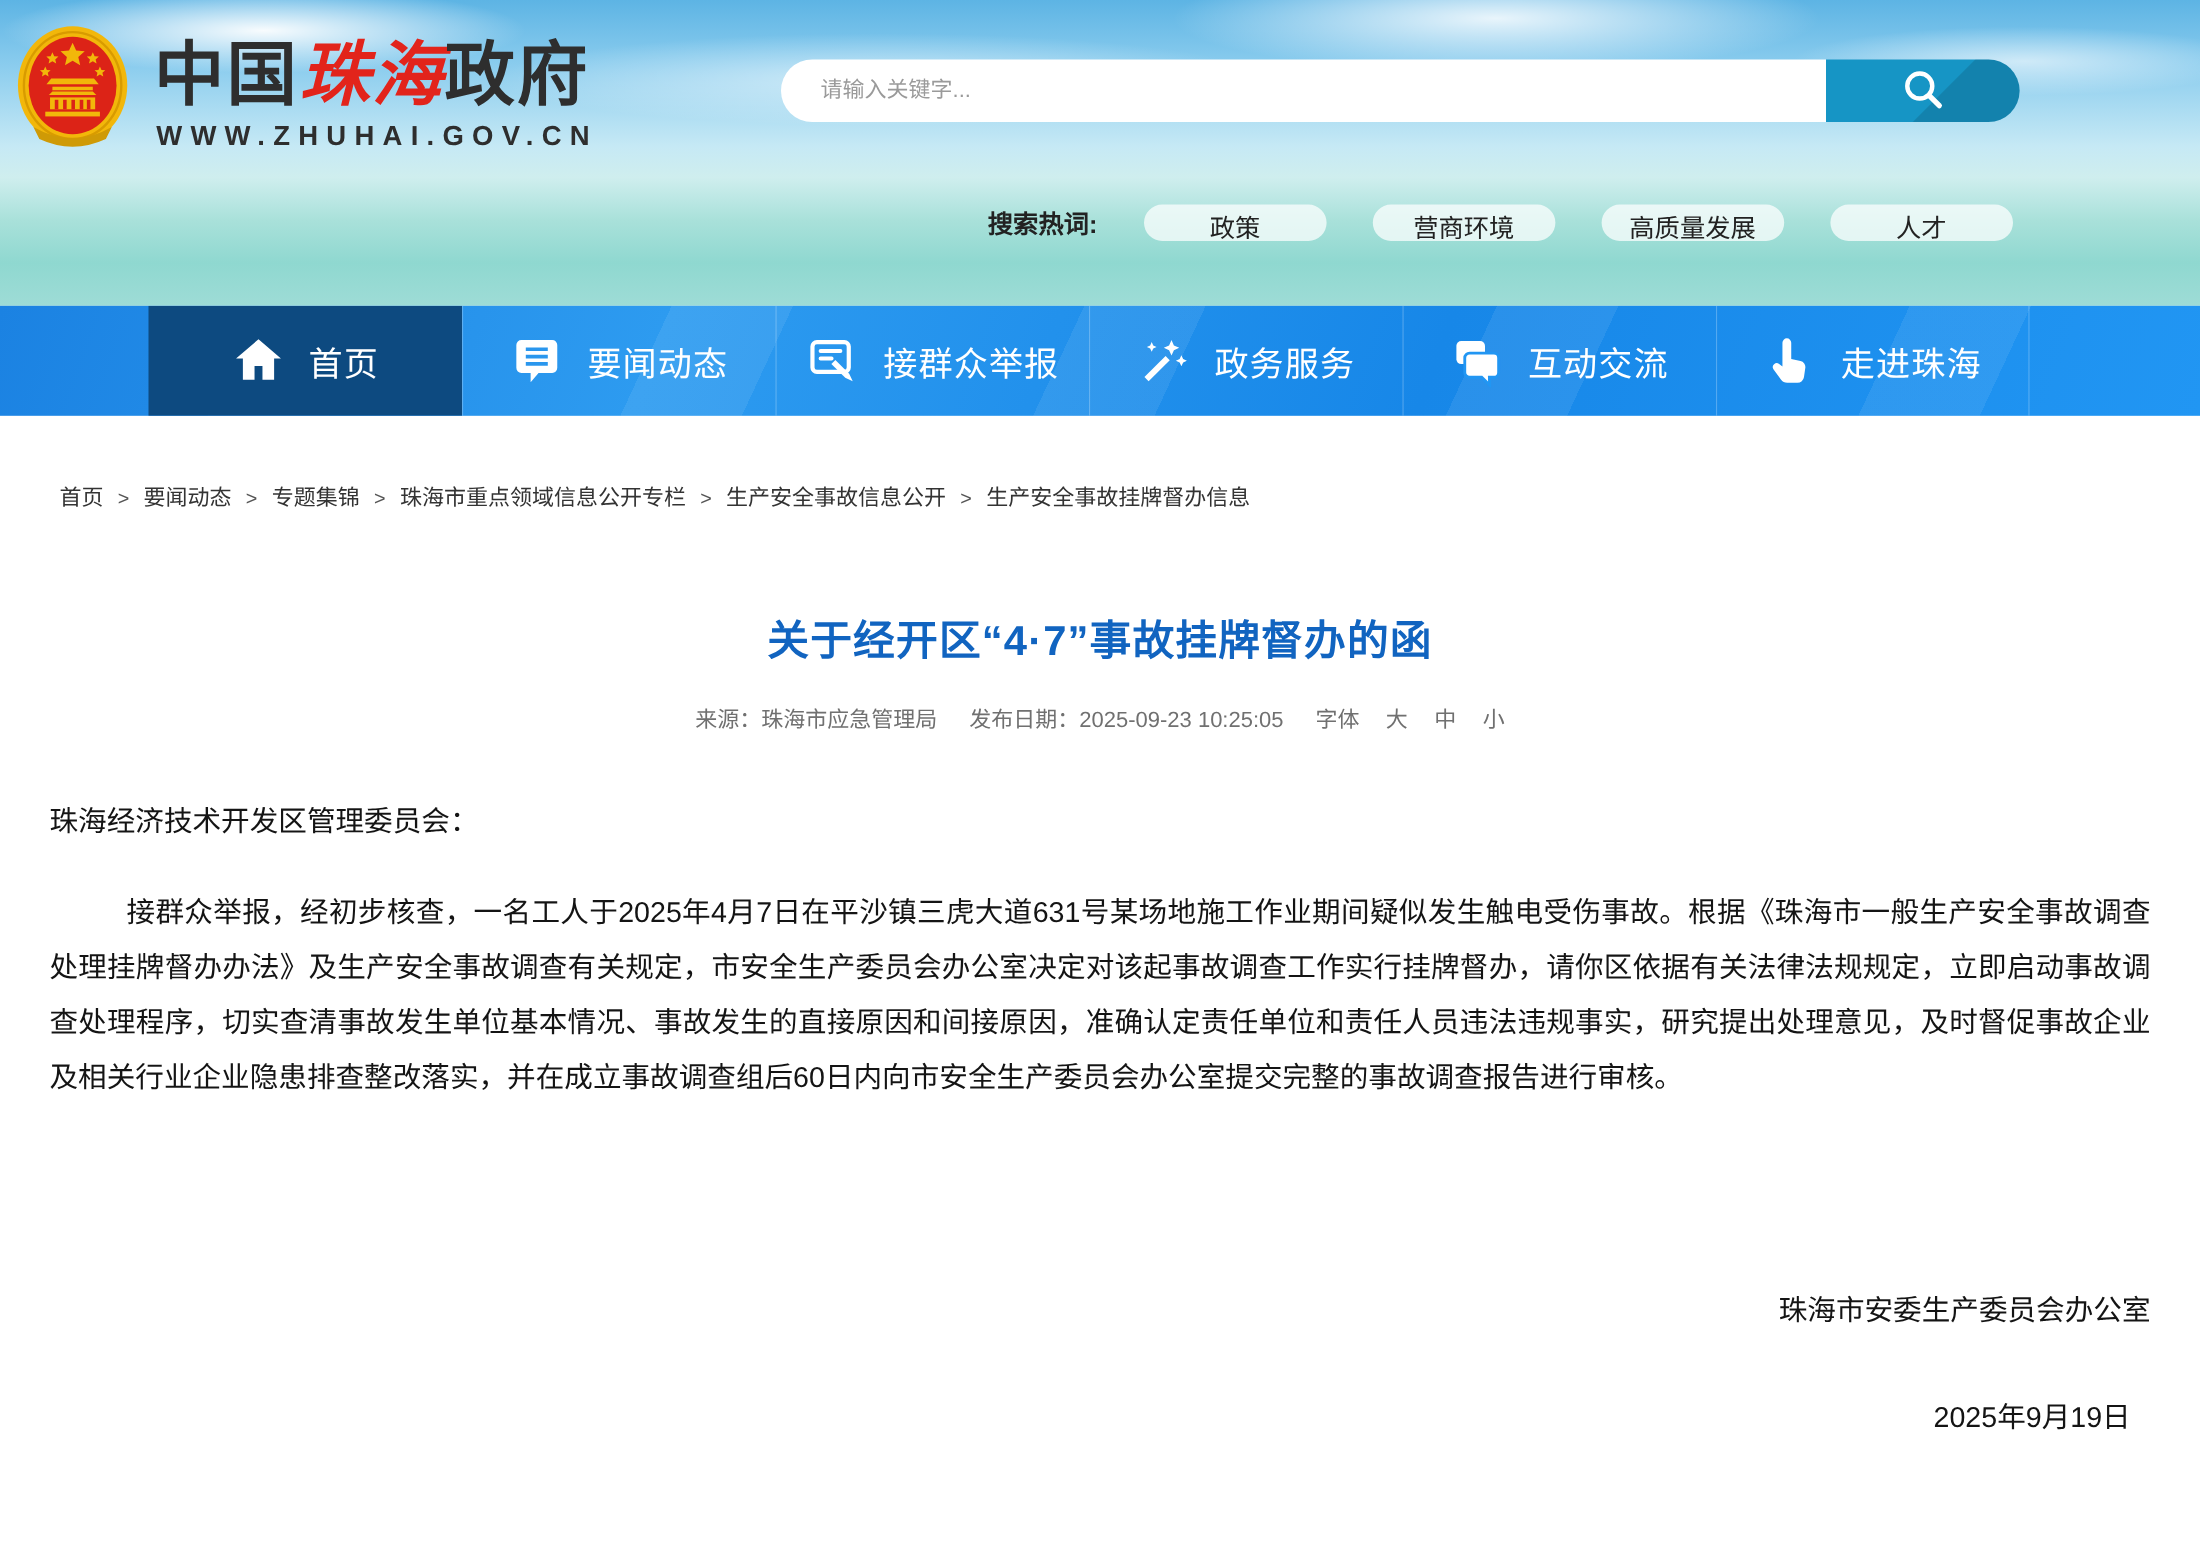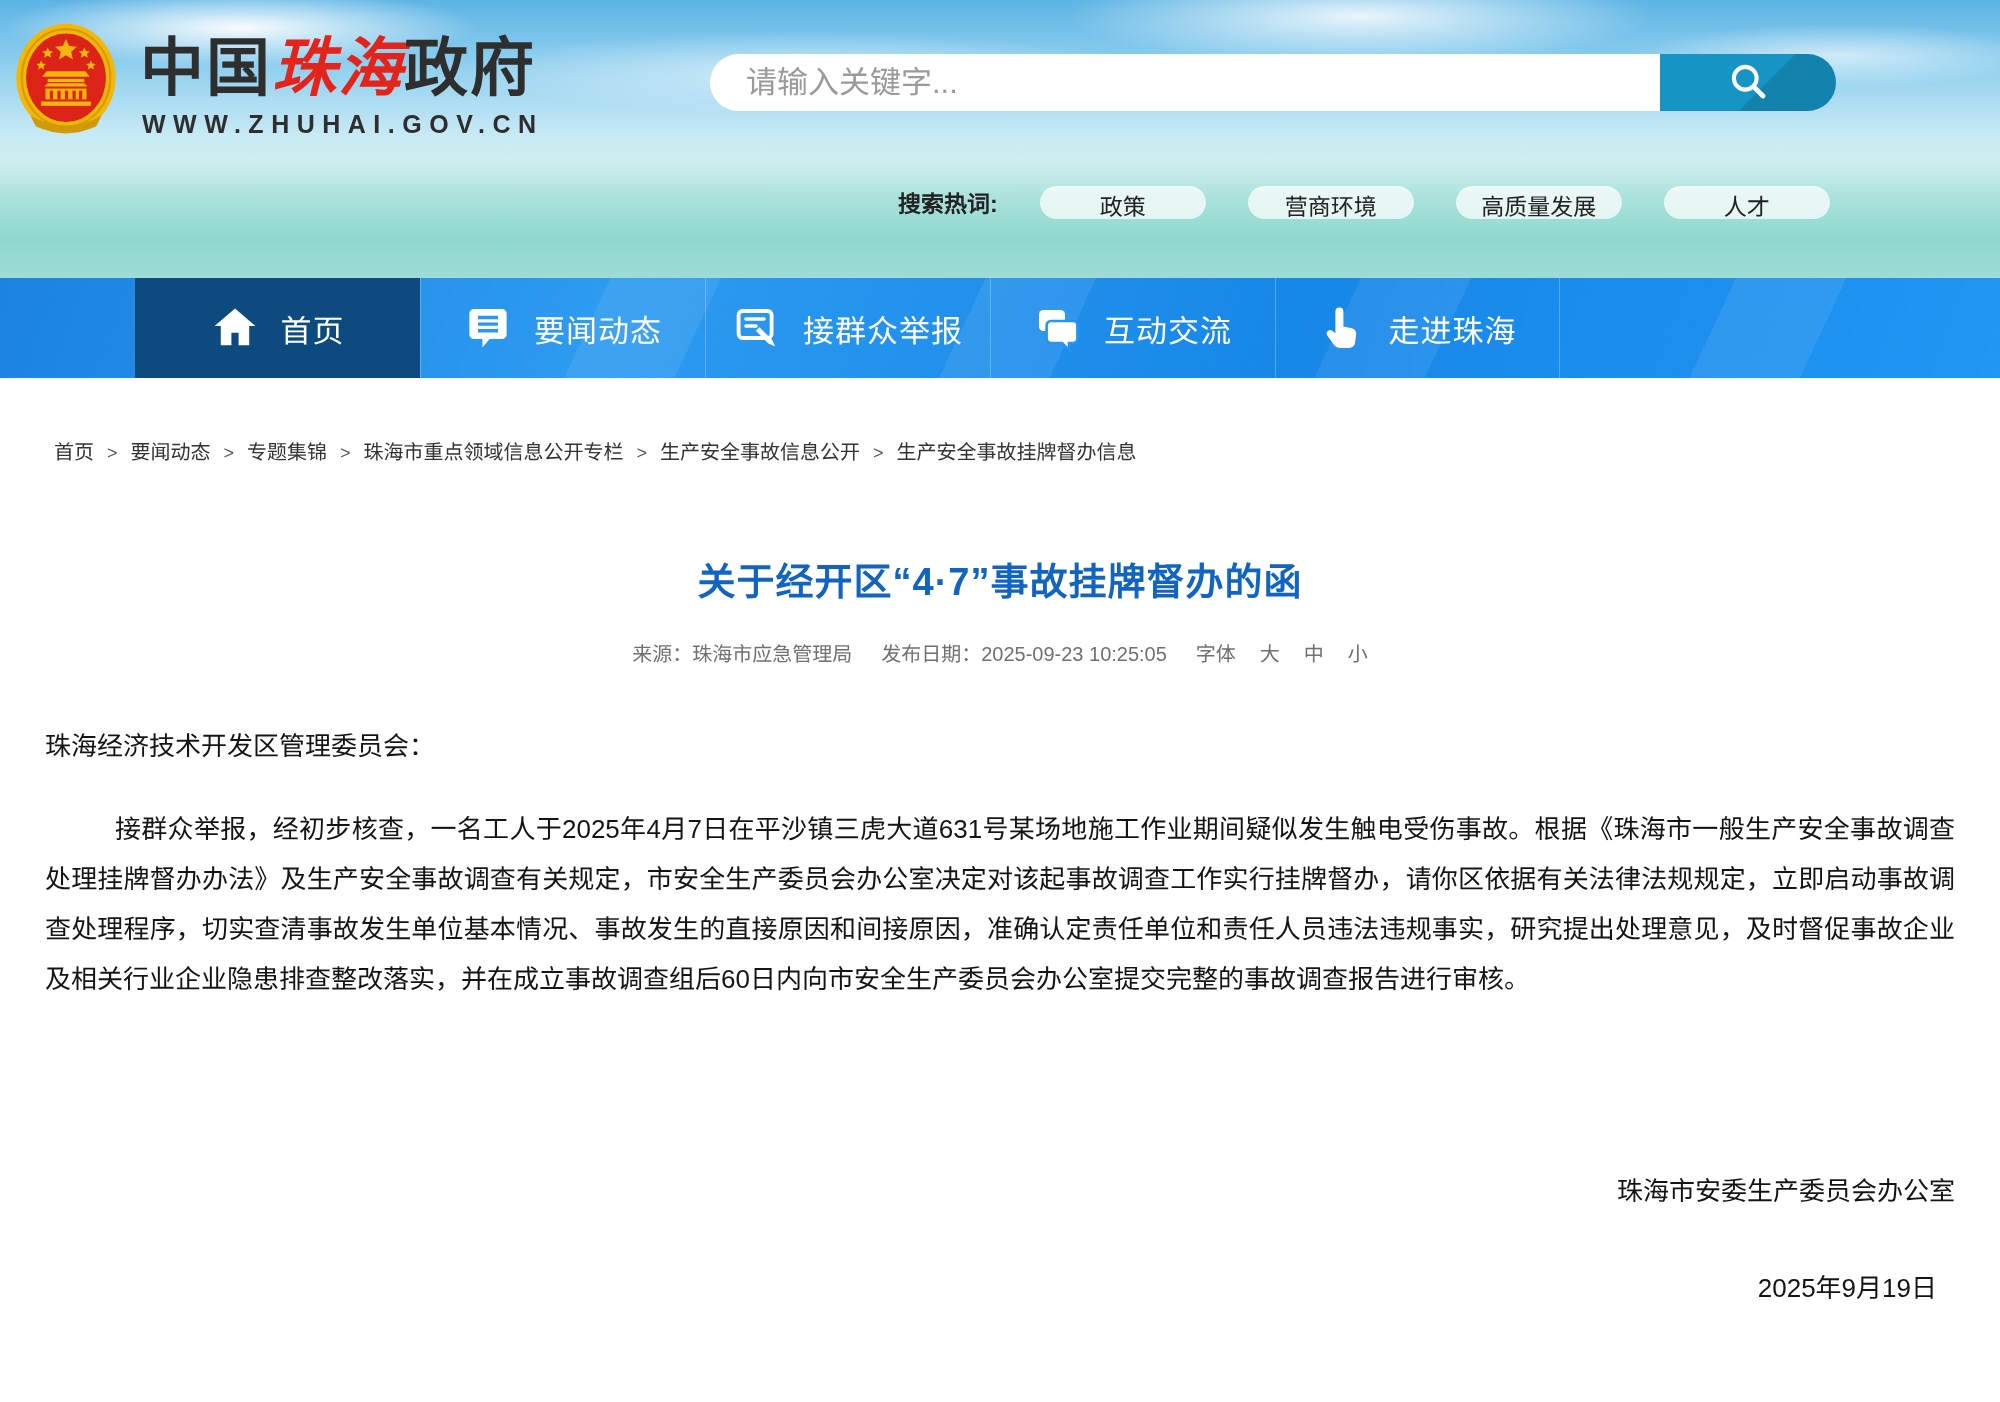--- a/index.html
+++ b/index.html
@@ -28,21 +28,21 @@
   }
   .site-title .hl { color:var(--brand-red,#e2241b); font-family:"DejaVu Serif","Liberation Serif",serif; font-style:italic; font-weight:bold; }
   .site-url {
     position:absolute; left:142px; top:110px;
     font-size:25px; font-weight:bold; letter-spacing:7.5px; color:#2e2e2e;
   }
 
   .search-wrap { position:absolute; left:710px; top:54px; width:1126px; height:57px; display:flex; }
   .search-input {
     flex:1; border:none; outline:none; background:#fff;
-    border-radius:29px 0 0 29px; padding:0 36px; font-size:31px; color:#be185d;
+    border-radius:29px 0 0 29px; padding:0 36px; font-size:20px; color:#be185d;
   }
   .search-input::placeholder { color:#9a9a9a; }
   .search-btn {
     width:176px; border:none; cursor:pointer; position:relative; overflow:hidden;
     background:var(--search-button,#1695c5); border-radius:0 29px 29px 0;
     display:flex; align-items:center; justify-content:center;
   }
   .search-btn::after {
     content:""; position:absolute; width:170px; height:170px; left:72px; top:14px;
     background:rgba(0,0,0,.12); transform:rotate(45deg);
@@ -174,20 +174,31 @@
           <rect x="2.8" y="3.5" width="16.5" height="13.5" rx="2" fill="none" stroke="#fff" stroke-width="1.9"></rect>
           <path d="M6.5 7.5h9M6.5 11h5" stroke="#fff" stroke-width="1.8" stroke-linecap="round" fill="none"></path>
           <path fill="#fff" d="m13.2 11.6 6.3 6.3 1.6 3.4-3.4-1.6-6.3-6.3Z"></path>
         </svg>
       </span>
       <span class="nav-label">接群众举报</span>
     </div>
     <div class="nav-item">
       <span class="nav-icon">
         <svg viewBox="0 0 24 24">
+          <path fill="#fff" d="m3.2 19.4 9.6-9.6 1.9 1.9-9.6 9.6Z"></path>
+          <path fill="#fff" d="M15.5 2.6 16.6 5l2.4 1.1-2.4 1.1-1.1 2.4-1.1-2.4L12 6.1 14.4 5Z"></path>
+          <path fill="#fff" d="m20 9.5.8 1.7 1.7.8-1.7.8-.8 1.7-.8-1.7-1.7-.8 1.7-.8Z"></path>
+          <path fill="#fff" d="m6.5 3.5.7 1.5 1.5.7-1.5.7-.7 1.5-.7-1.5-1.5-.7 1.5-.7Z"></path>
+        </svg>
+      </span>
+      <span class="nav-label">政务服务</span>
+    </div>
+    <div class="nav-item">
+      <span class="nav-icon">
+        <svg viewBox="0 0 24 24">
           <rect x="2.5" y="3" width="13" height="10.5" rx="2.2" fill="#fff"></rect>
           <path fill="#fff" stroke="#2196f3" stroke-width="1.3" d="M8.5 8.5h11a2.2 2.2 0 0 1 2.2 2.2v6.6a2.2 2.2 0 0 1-2.2 2.2h-2l.1 3.5-3.6-3.5H8.5a2.2 2.2 0 0 1-2.2-2.2v-6.6a2.2 2.2 0 0 1 2.2-2.2Z"></path>
         </svg>
       </span>
       <span class="nav-label">互动交流</span>
     </div>
     <div class="nav-item">
       <span class="nav-icon">
         <svg viewBox="0 0 24 24">
           <path fill="#fff" d="M10.2 1.8a2 2 0 0 1 2 2v7.4l4.2.9a2.8 2.8 0 0 1 2.2 3.1l-.6 4.2a3 3 0 0 1-3 2.6h-4.6a3.6 3.6 0 0 1-2.9-1.5l-3.4-4.7a1.8 1.8 0 0 1 2.6-2.4l1.5 1.2V3.8a2 2 0 0 1 2-2Z"></path>

